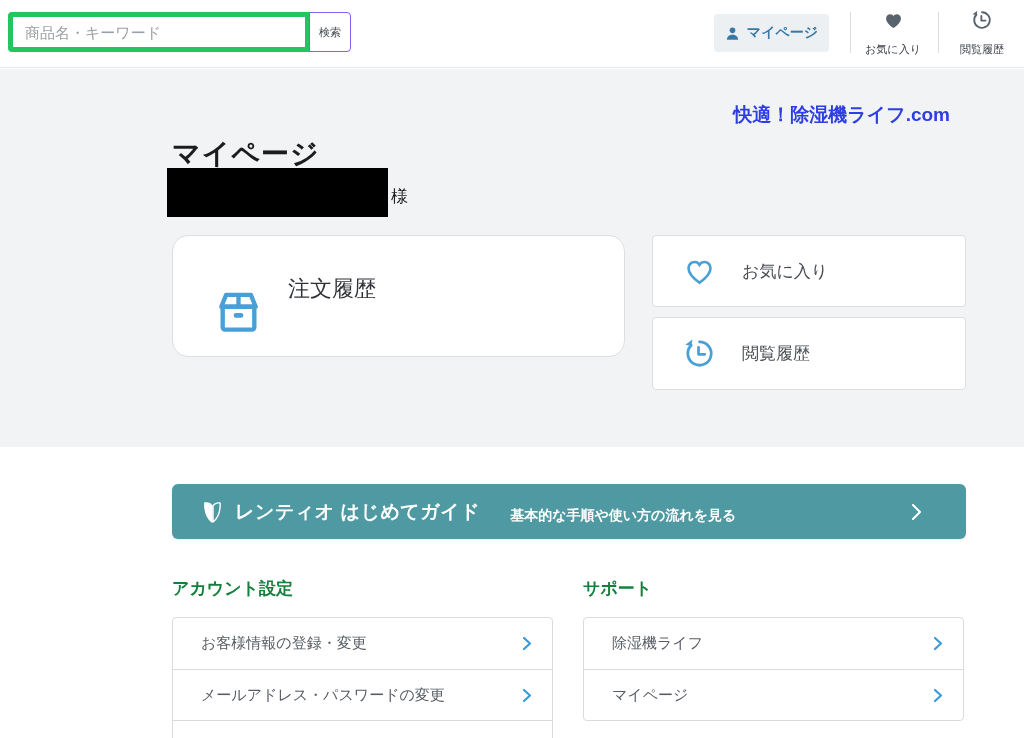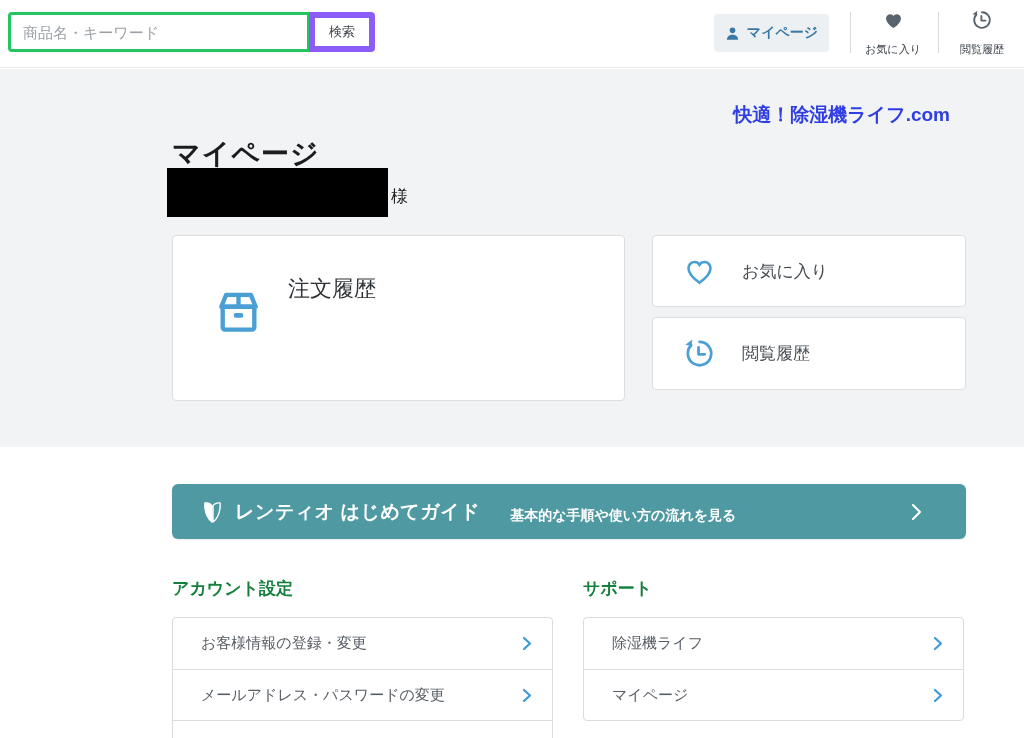--- a/index.html
+++ b/index.html
@@ -20,30 +20,30 @@
     --card-border: #dcdee0;
   }
 
   
   .topbar {
     position: absolute; left: 0; top: 0; width: 1024px; height: 68px;
     background: #fff; border-bottom: 1px solid #e5e7e9; z-index: 5;
   }
   .search-group { position: absolute; left: 8px; top: 12px; display: flex; }
   .search-input {
-    width: 302px; height: 40px; border: 3px solid #22c55e;
+    width: 302px; height: 40px; border: 5px solid #22c55e;
     border-radius: 4px 0 0 4px; padding: 0 12px; font-size: 15px;
     color: #333; outline: none; background: #fff;
     font-family: inherit;
   }
   .search-input::placeholder { color: #9aa0a6; }
   .search-btn {
-    width: 66px; height: 40px; margin-left: -1px;
-    border: 6px solid #8b5cf6; border-radius: 0 4px 4px 0;
-    background: #fff; font-size: 13px; color: #3c4248; cursor: pointer;
+    width: 42px; height: 40px; margin-left: -1px;
+    border: 1px solid #8b5cf6; border-radius: 0 4px 4px 0;
+    background: #fff; font-size: 11px; color: #3c4248; cursor: pointer;
     font-family: inherit;
   }
   .mypage-btn {
     position: absolute; left: 714px; top: 14px; width: 115px; height: 38px;
     background: #edf0f3; border: none; border-radius: 4px;
     display: flex; align-items: center; justify-content: center; gap: 7px;
     color: var(--steel-blue); font-size: 14px; font-weight: bold; cursor: pointer;
     font-family: inherit;
   }
   .vdiv { position: absolute; top: 12px; width: 1px; height: 41px; background: #d9dbdd; }
@@ -66,22 +66,22 @@
     text-decoration: none; cursor: pointer; margin-left: 28px;
   }
   .page-title {
     position: absolute; left: 172px; top: 66px;
     font-size: 28px; font-weight: bold; color: #1c1c1c; letter-spacing: 1px;
   }
   .redact-box { position: absolute; left: 167px; top: 99px; width: 221px; height: 49px; background: #000; }
   .honorific { position: absolute; left: 391px; top: 116px; font-size: 17px; color: #222; }
 
   .order-card {
-    position: absolute; left: 172px; top: 166px; width: 453px; height: 166px;
-    background: #fff; border: 1px solid var(--card-border); border-radius: 4px;
+    position: absolute; left: 172px; top: 166px; width: 453px; height: 122px;
+    background: #fff; border: 1px solid var(--card-border); border-radius: 16px;
     cursor: pointer;
   }
   .order-card .box-ic { position: absolute; left: 38px; top: 47px; color: var(--accent-blue); }
   .order-card .oc-title { position: absolute; left: 115px; top: 38px; font-size: 22px; color: #2f3337; }
   .order-card .oc-desc {
     position: absolute; left: 115px; top: 76px; width: 312px;
     font-size: 14.5px; color: #878d93; line-height: 1.55;
   }
   .mini-card {
     position: absolute; left: 652px; width: 314px; height: 72px;

